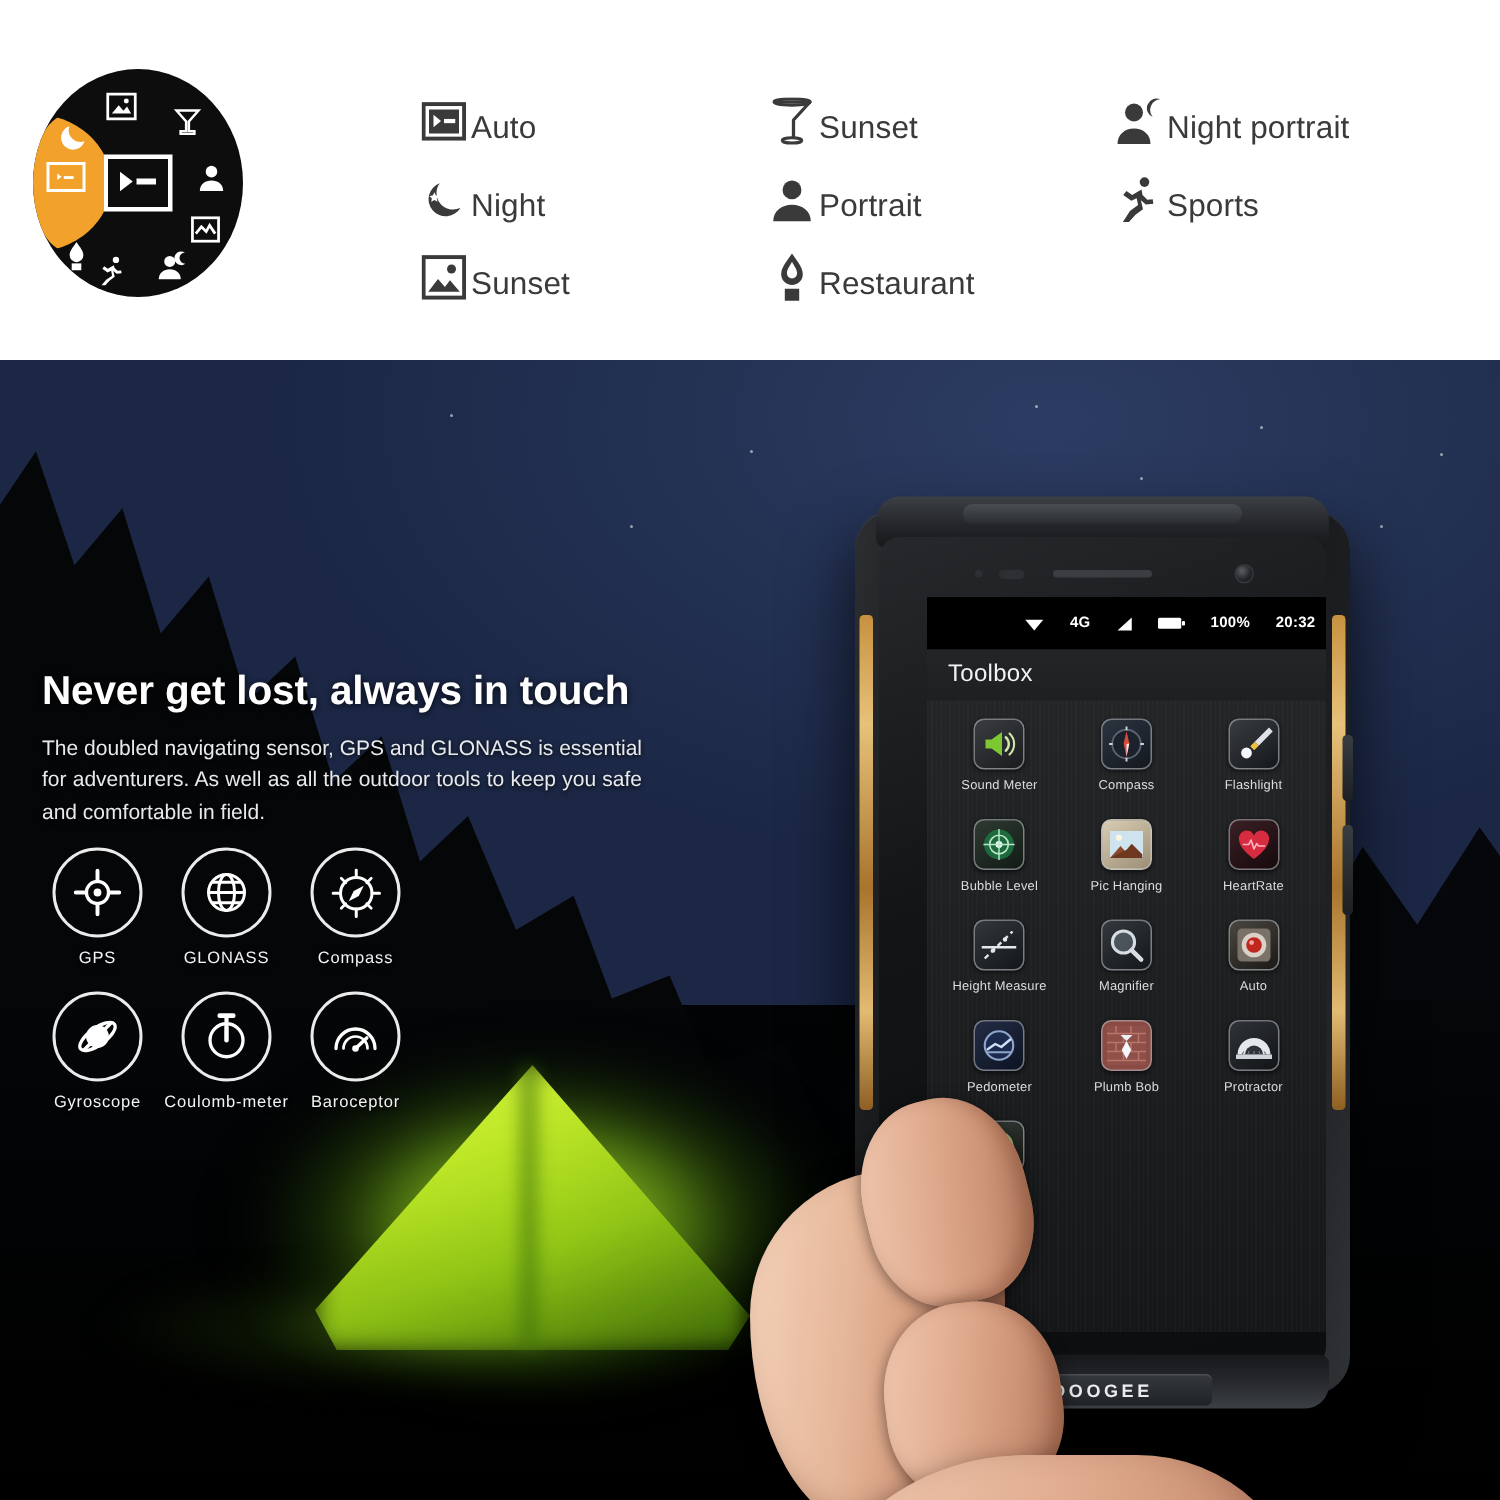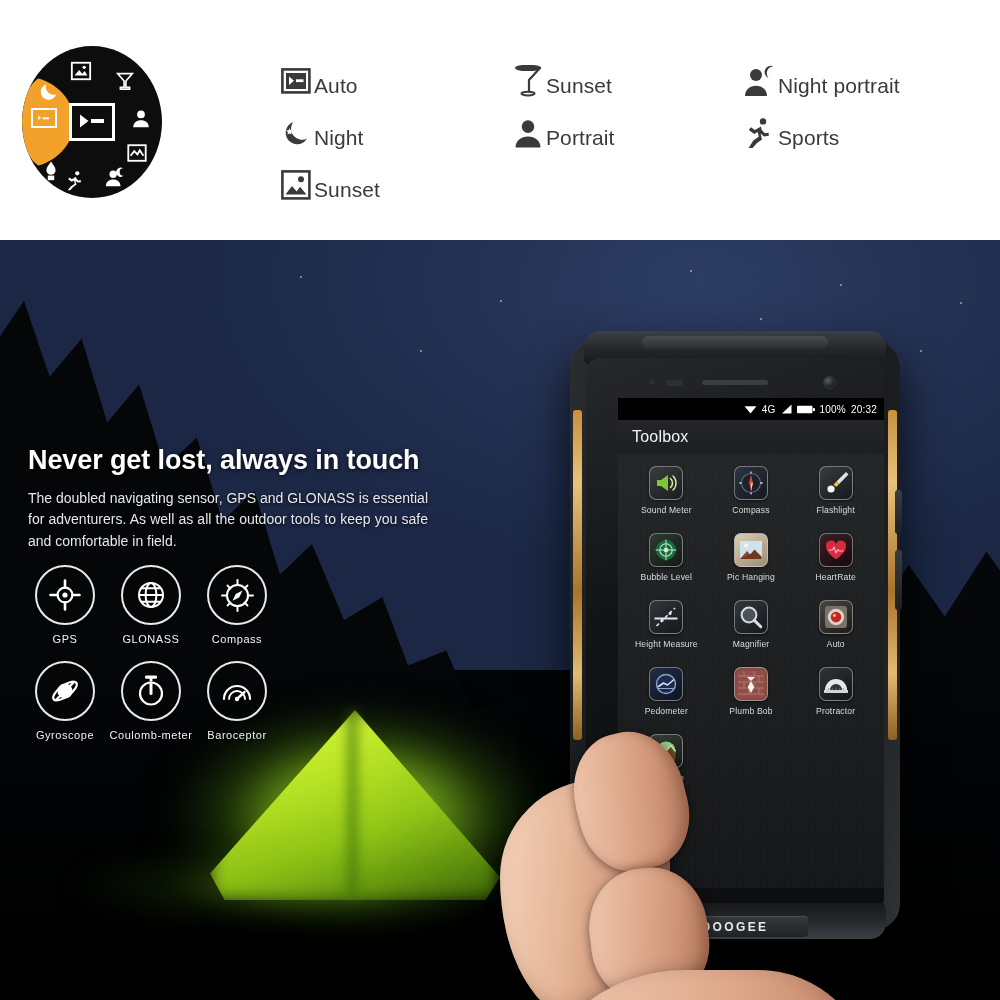--- a/index.html
+++ b/index.html
@@ -263,24 +263,24 @@
     border:1px solid #35383c;
   }
 
   
   .screen {
     position:absolute; left:32px; top:40px; width:266px; height:490px;
     background:#1c1e20;
     overflow:hidden;
   }
   .statusbar {
-    height:22px; background:#000;
+    height:35px; background:#000;
     display:flex; align-items:center; justify-content:flex-end;
-    gap:5px; padding-right:7px;
-    color:#fff; font-size:10px; font-weight:400;
+    gap:17px; padding-right:7px;
+    color:#fff; font-size:10px; font-weight:700;
   }
   .sb-ico { display:flex; align-items:center; }
   .sb-txt { font-size:10px; letter-spacing:.2px; }
   .apptitle {
     height:34px; display:flex; align-items:center;
     padding-left:14px;
     background:linear-gradient(180deg,#232528,#1d1f21);
     color:#f2f3f5; font-size:16px; letter-spacing:.2px;
   }
   .tool-grid {
@@ -483,20 +483,30 @@
         <svg width="30" height="30" viewBox="0 0 30 30">
             <rect x="1.4" y="1.4" width="27" height="27" fill="none" stroke="#3a3a3a" stroke-width="2.6"></rect>
             <path d="M4.5 24.5l6.5-8.5 4.6 5.4 3.4-4.6 6.5 7.7z" fill="#3a3a3a"></path>
             <circle cx="20" cy="9.3" r="3" fill="#3a3a3a"></circle>
           </svg>
       </span>
       <span class="mode-label">Sunset</span>
     </div>
 
 
+    <div class="mode-item">
+      <span class="mode-ico">
+        <svg width="26" height="34" viewBox="0 0 26 34">
+            <path d="M13 1c3.6 5.4 7.2 9.2 7.2 13.8A7.2 7.2 0 0 1 5.8 14.8C5.8 10.2 9.4 6.4 13 1z" fill="#3a3a3a"></path>
+            <path d="M13 6.5c1.6 3.2 3.4 5.1 3.4 7.7a3.4 3.4 0 0 1-6.8 0c0-2.6 1.8-4.5 3.4-7.7z" fill="#fff"></path>
+            <rect x="8.2" y="24.5" width="9.6" height="8" fill="#3a3a3a"></rect>
+          </svg>
+      </span>
+      <span class="mode-label">Restaurant</span>
+    </div>
 
   </div>
 </div>
 
 <div class="hero">
 
   <div class="sky">
     <span class="star" style="left:690px; top:30px;"></span>
     <span class="star" style="left:760px; top:78px;"></span>
     <span class="star" style="left:840px; top:44px;"></span>

